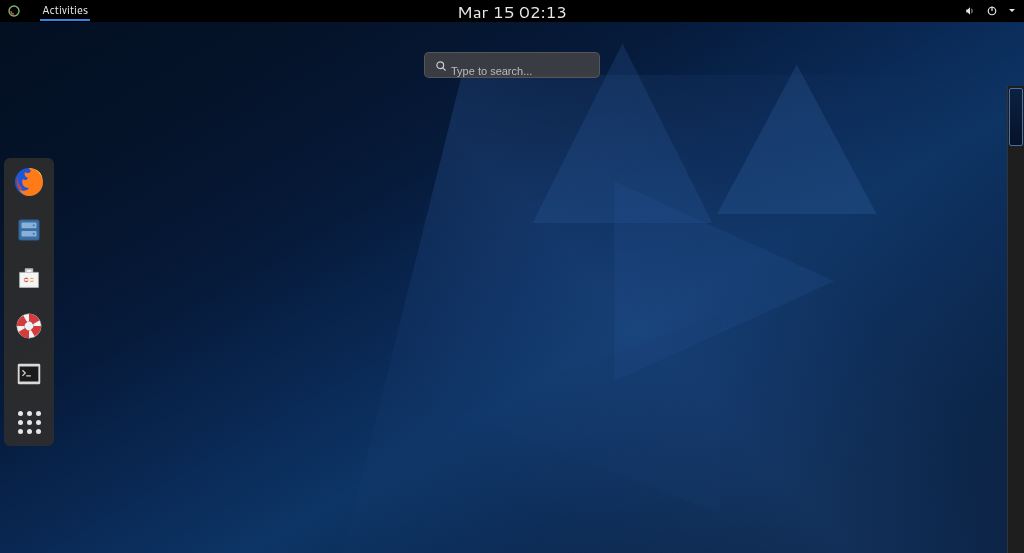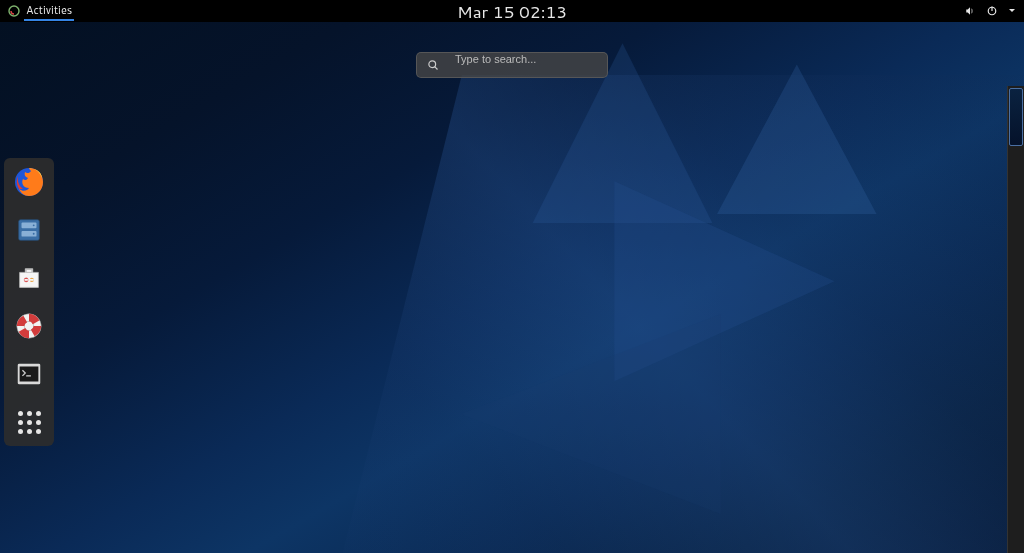--- a/index.html
+++ b/index.html
@@ -17,21 +17,21 @@
       background: #000;
       display: flex;
       align-items: center;
       justify-content: space-between;
       color: #e8e8e8;
       font-size: 11px;
       padding: 0 8px;
       position: relative;
       z-index: 10;
     }
-    .top-left { display: flex; align-items: center; gap: 4px; }
+    .top-left { display: flex; align-items: center; gap: 20px; }
     .swirl-icon {
       width: 12px; height: 12px;
       display: inline-flex; align-items: center; justify-content: center;
     }
     .activities-btn {
       cursor: pointer;
       padding: 0 2px;
       border-bottom: 2px solid #3584e4;
       line-height: 18px;
       font-weight: normal;
@@ -95,29 +95,29 @@
     .desktop .t2 { left: 60%; top: 30%; width: 220px; height: 200px; background: rgba(35,80,145,0.28); clip-path: polygon(0 0, 100% 50%, 0 100%); }
     .desktop .t3 { left: 45%; top: 55%; width: 260px; height: 200px; background: rgba(25,60,110,0.2); clip-path: polygon(100% 0, 0 50%, 100% 100%); }
     .desktop .t4 { left: 70%; top: 8%; width: 160px; height: 150px; background: rgba(65,120,190,0.2); }
 
     
     .search-bar {
       position: absolute;
       top: 30px;
       left: 50%;
       transform: translateX(-50%);
-      width: 192px;
+      width: 176px;
       height: 26px;
       background: rgba(70,70,70,0.8);
       border: 1px solid rgba(90,90,90,0.9);
       border-radius: 5px;
       display: flex;
-      align-items: flex-start;
+      align-items: flex-end;
       padding: 0 10px;
-      gap: 16px;
+      gap: 4px;
       z-index: 5;
     }
     .search-bar input {
       background: transparent;
       border: none;
       outline: none;
       color: #eee;
       font-size: 11px;
       flex: 1;
     }

